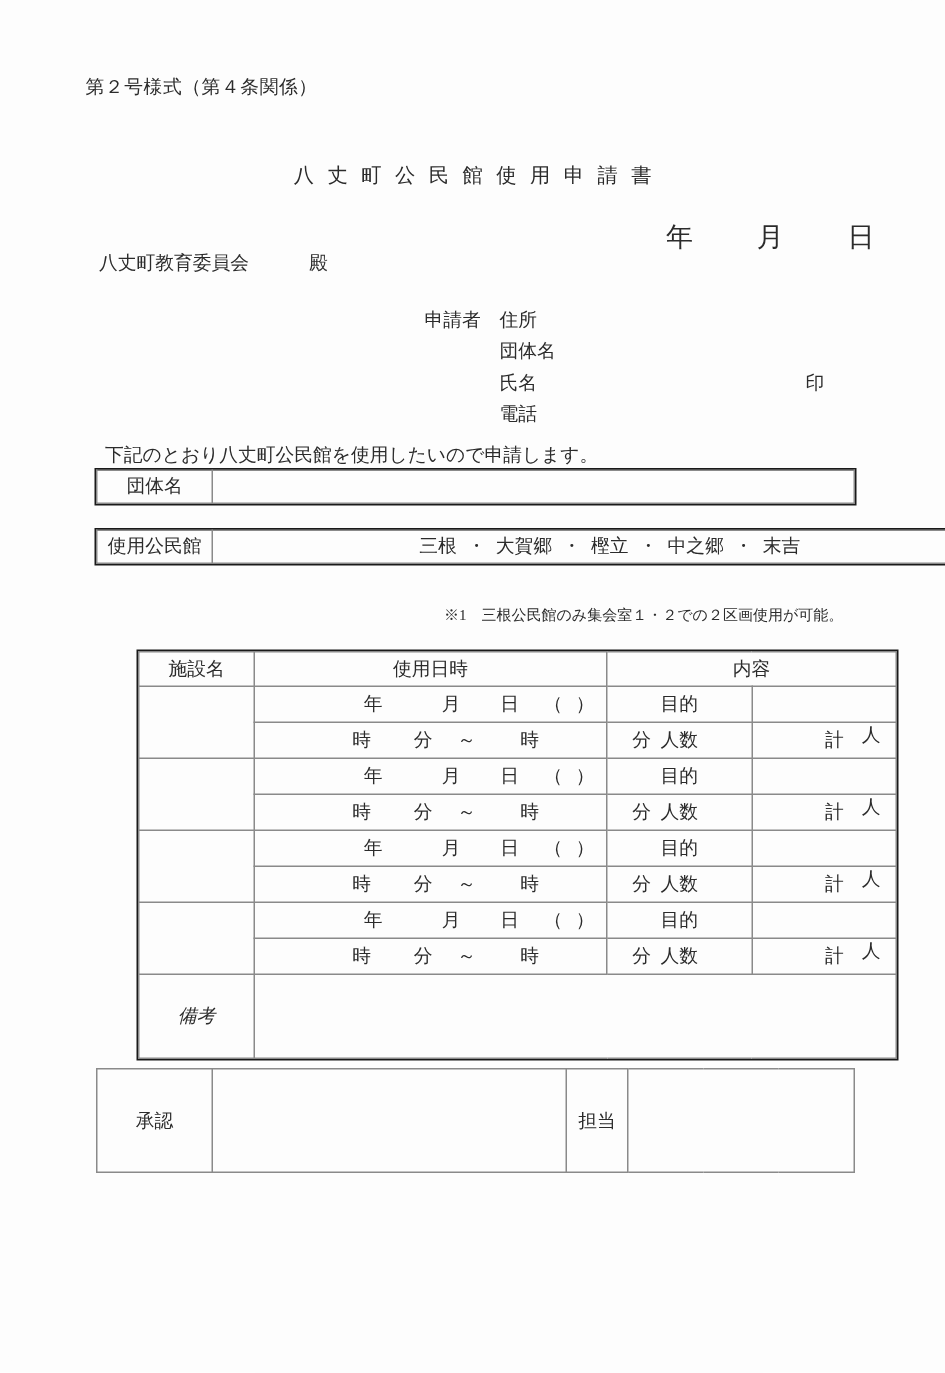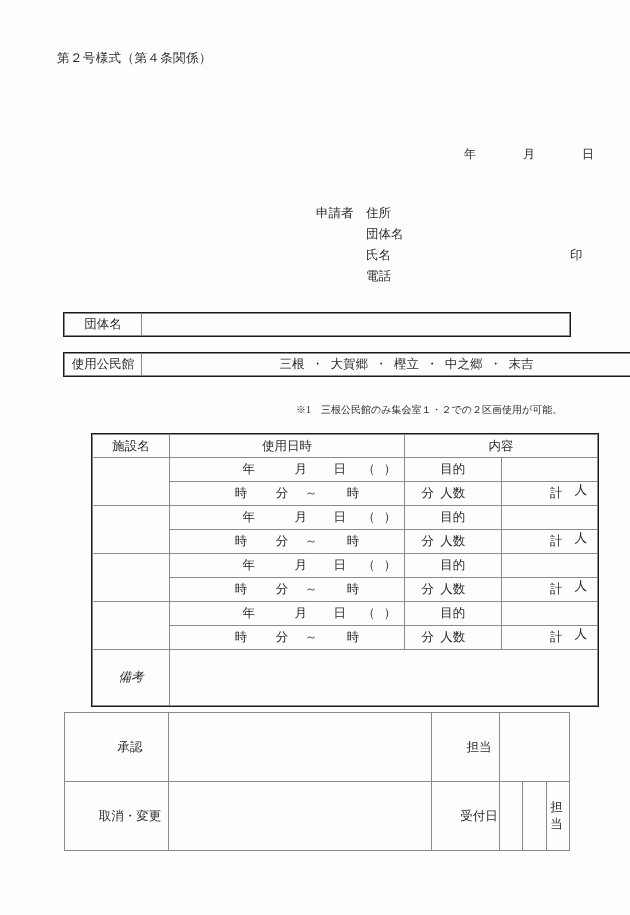--- a/index.html
+++ b/index.html
@@ -40,23 +40,23 @@
     top: 108px;
     width: 630px;
     text-align: center;
     font-size: 13.5px;
     letter-spacing: 9px;
     text-indent: 9px;
     white-space: nowrap;
   }
   .date-line {
     position: absolute;
-    left: 464px;
+    left: 444px;
     top: 146px;
-    font-size: 12px;
+    font-size: 18px;
     white-space: nowrap;
   }
   .date-line span { display: inline-block; }
   .date-y { width: 56px; }
   .date-m { width: 56px; }
   .addressee {
     position: absolute;
     left: 66px;
     top: 167px;
     font-size: 12.5px;
@@ -68,21 +68,20 @@
     position: absolute;
     left: 283px;
     top: 203px;
     font-size: 12.5px;
   }
   .applicant .row {
     height: 21px;
     line-height: 21px;
     white-space: nowrap;
     position: relative;
-    margin-left: 33px;
   }
   .applicant .lead { display: inline-block; width: 50px; }
   .applicant .fld  { display: inline-block; }
   .applicant .seal {
     position: absolute;
     left: 254px;
     top: 0;
   }
 
   .statement {
@@ -178,54 +177,58 @@
   
   #tbl-approval {
     left: 64px;
     top: 712px;
     width: 506px;
     font-size: 12.5px;
   }
   #tbl-approval td {
     border: 1px solid #8a8a8a;
     height: 68px;
-    padding-left: 27px;
   }
 </style>
 </head>
 <body>
 
 <div class="page">
 
   <div class="form-no">第２号様式（第４条関係）</div>
 
+  <div class="doc-title">八丈町公民館使用申請書</div>
 
   <div class="date-line">
     <span class="date-y">年</span>
     <span class="date-m">月</span>
     <span>日</span>
   </div>
 
+  <div class="addressee">
+    <span>八丈町教育委員会</span><span class="hon">殿</span>
+  </div>
 
   <div class="applicant">
     <div class="row">
       <span class="lead">申請者</span><span class="fld">住所</span>
     </div>
     <div class="row">
       <span class="lead"></span><span class="fld">団体名</span>
     </div>
     <div class="row">
       <span class="lead"></span><span class="fld">氏名</span>
       <span class="seal">印</span>
     </div>
     <div class="row">
       <span class="lead"></span><span class="fld">電話</span>
     </div>
   </div>
 
+  <div class="statement">下記のとおり八丈町公民館を使用したいので申請します。</div>
 
   <table class="tbl thick" id="tbl-group">
     <tbody>
       <tr>
         <td style="width:76px">団体名</td>
         <td></td>
       </tr>
     </tbody>
   </table>
 
@@ -330,24 +333,16 @@
   </table>
 
   <table class="tbl" id="tbl-approval">
     <tbody>
       <tr>
         <td style="width:76px">承認</td>
         <td style="width:235px"></td>
         <td style="width:40px">担当</td>
         <td colspan="3"></td>
       </tr>
-      <tr>
-        <td>取消・変更</td>
-        <td></td>
-        <td>受付日</td>
-        <td style="width:57px"></td>
-        <td style="width:40px">担当</td>
-        <td></td>
-      </tr>
     </tbody>
   </table>
 
 </div>
 
 </body></html>

